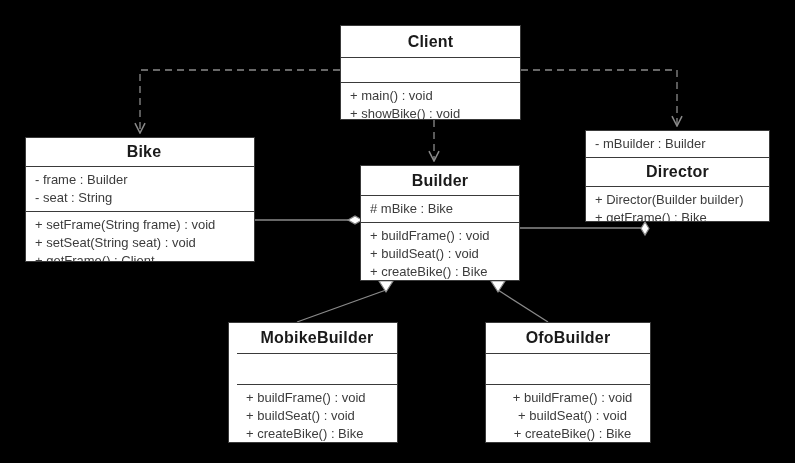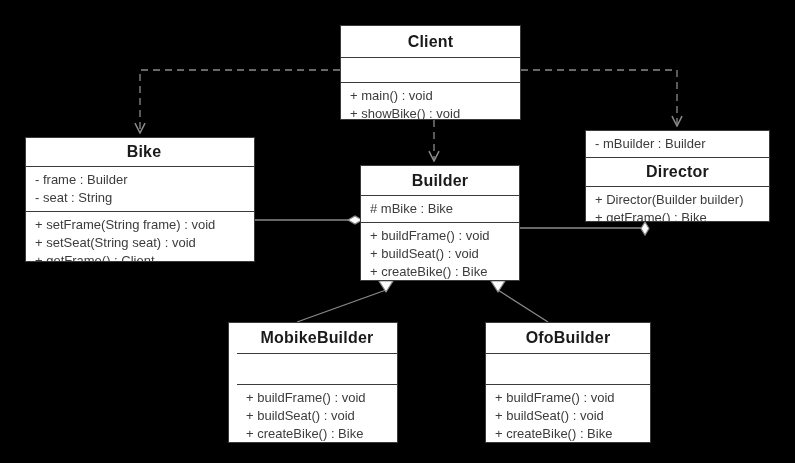--- a/index.html
+++ b/index.html
@@ -74,21 +74,21 @@
   #box-builder     { left: 360px; top: 165px; width: 160px; height: 116px; }
   #box-builder .cmp-title { height: 29px; }
 
   #box-director    { left: 585px; top: 130px; width: 185px; height: 92px; }
   #box-director .cmp-title { height: 29px; }
 
   #box-mobike      { left: 228px; top: 322px; width: 170px; height: 121px; padding-left: 8px; }
   #box-mobike .cmp-title { height: 30px; }
   #box-mobike .cmp-empty { height: 31px; }
 
-  #box-ofo         { left: 485px; top: 322px; width: 166px; height: 121px; }
+  #box-ofo         { left: 485px; top: 322px; width: 166px; height: 121px; text-align: center; }
   #box-ofo .cmp-title { height: 30px; }
   #box-ofo .cmp-empty { height: 31px; }
 </style>
 </head>
 <body>
 
 <div id="canvas">
 
   <svg id="edges" viewBox="0 0 795 463" width="795" height="463">
     <defs>

